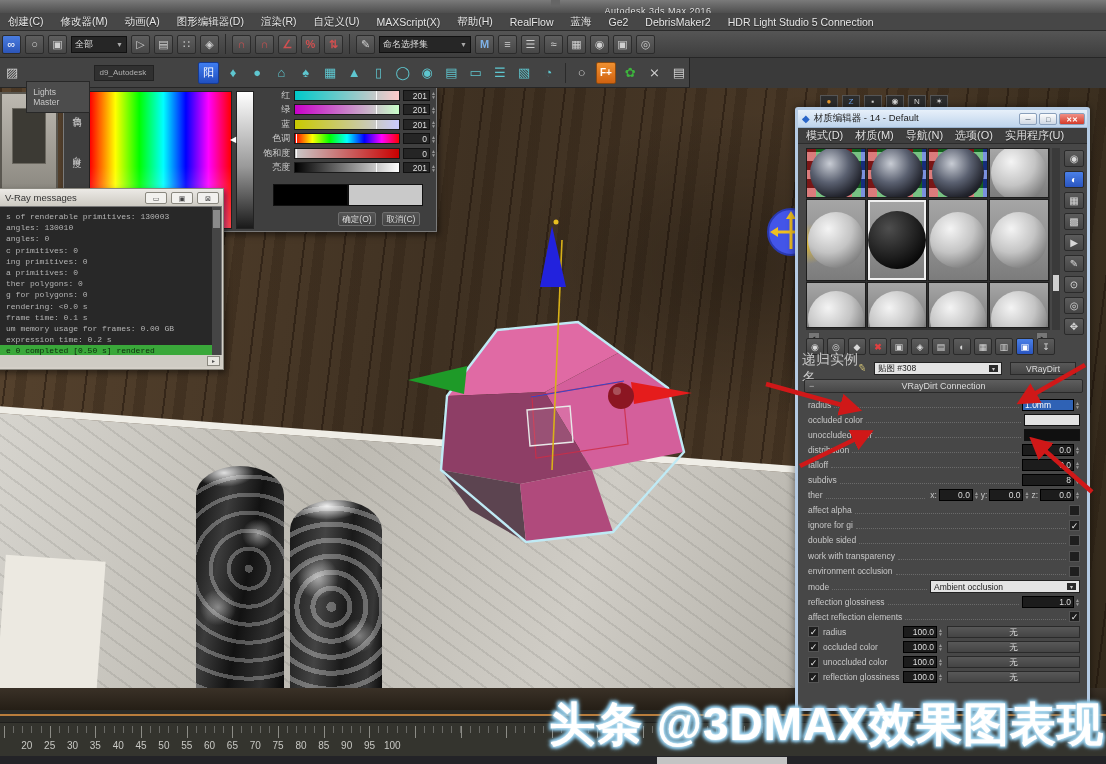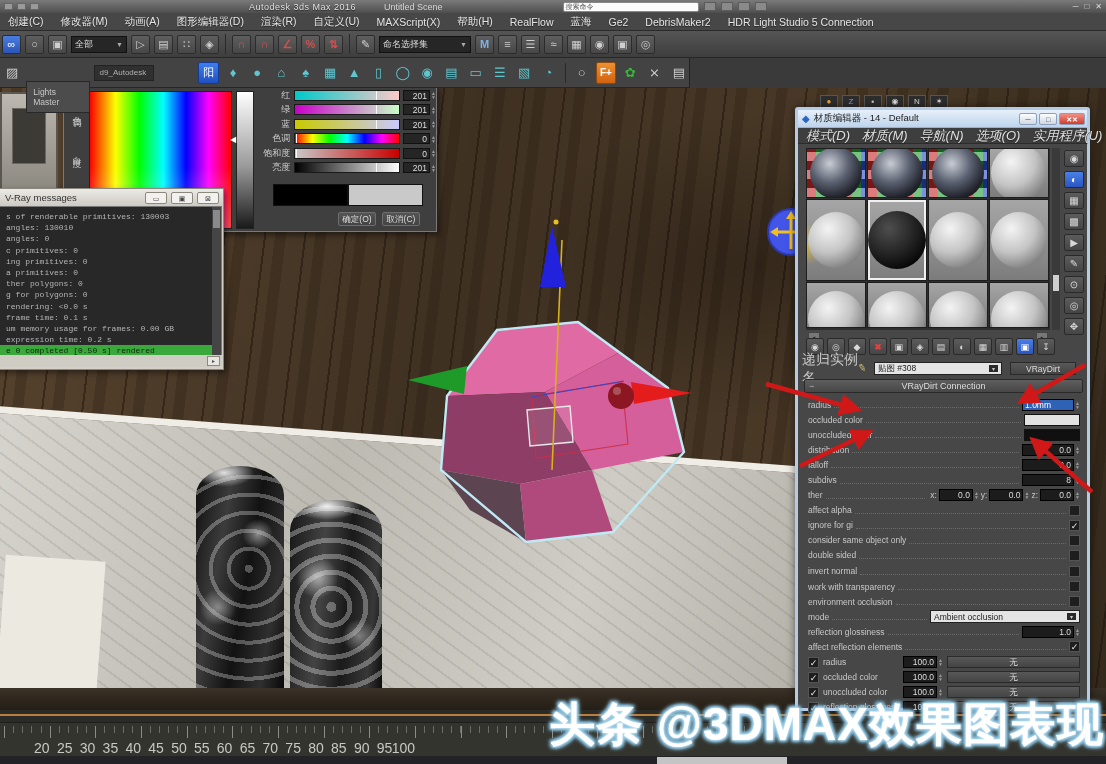--- a/index.html
+++ b/index.html
@@ -3,21 +3,21 @@
 <meta charset="utf-8">
 <style>
   * { margin:0; padding:0; box-sizing:border-box; }
   html,body { width:1106px; height:764px; overflow:hidden; background:#222;
     font-family:"Liberation Sans", sans-serif; }
   #app { position:relative; width:1106px; height:764px; background:#3a3a3a; overflow:hidden; }
   .abs { position:absolute; }
 
   
   #titlebar { left:0; top:0; width:1106px; height:13px;
-    background:linear-gradient(#7a7a7a,#4e4e4e); display:flex; align-items:center; z-index:20;}
+    background:linear-gradient(#7a7a7a,#4e4e4e); display:flex; align-items:center; z-index:20;flex-direction:column;}
   #titlebar .qicon{width:9px;height:7px;background:#9a9a9a;border:1px solid #666;margin-left:4px;}
   #title-text{color:#e2e2e2;font-size:9px;margin-left:210px;letter-spacing:.5px;text-shadow:0 1px 1px #222;}
   #subtitle-text{color:#d5d5d5;font-size:9px;margin-left:28px;}
   #search-box{margin-left:120px;width:136px;height:10px;background:#fdfdfd;border:1px solid #888;
     border-radius:2px;font-size:7px;color:#555;padding:0 2px;display:flex;align-items:center;}
   .tb-mini{width:12px;height:9px;background:#8a8a8a;border:1px solid #5c5c5c;margin-left:5px;}
   #win-controls{margin-left:auto;margin-right:4px;display:flex;gap:6px;color:#ddd;font-size:8px;}
   #win-controls span{cursor:default;}
 
   
@@ -158,21 +158,21 @@
     background:linear-gradient(#e7f0fa,#bed4ec);display:flex;align-items:center;
     border-bottom:1px solid #9ab4d0;}
   #me-title .logo{color:#2965c8;font-size:10px;margin:0 4px;}
   #me-title .txt{color:#222;font-size:9.5px;}
   #me-winbtns{margin-left:auto;display:flex;gap:2px;margin-right:2px;}
   .me-wbtn{width:18px;height:12px;background:linear-gradient(#fdfdfd,#cfd8e4);border:1px solid #8aa0bc;
     border-radius:2px;font-size:7px;text-align:center;line-height:11px;color:#345;}
   .me-wbtn.close{width:26px;background:linear-gradient(#f09086,#d43b2a);color:#fff;font-weight:bold;}
   #me-menu{position:absolute;left:0;top:18px;width:100%;height:16px;background:#3e3e3e;
     display:flex;align-items:center;gap:12px;padding-left:8px;border-bottom:1px solid #2c2c2c;}
-  #me-menu .menu-item{font-size:13px;color:#e0e0e0;font-style:italic;}
+  #me-menu .menu-item{font-size:11px;color:#e0e0e0;}
   #me-samples{position:absolute;left:8px;top:38px;width:244px;height:182px;background:#2e2e2e;
     display:grid;grid-template-columns:repeat(4,60px);grid-template-rows:50px 82px 46px;gap:1px;}
   .slot{position:relative;overflow:hidden;border:1px solid #1e1e1e;background:linear-gradient(#a6a6a6,#7c7c7c);}
   .slot.checker{background-image:
       repeating-linear-gradient(0deg, rgba(255,255,255,.4) 0 9px, rgba(0,0,0,.38) 9px 18px),
       repeating-linear-gradient(90deg, #c42424 0 9px, #1e9a30 9px 18px, #2248c8 18px 27px, #e8e8e8 27px 36px);}
   .slot.sel{outline:2px solid #f0f0f0;outline-offset:-3px;}
   .sphere{position:absolute;border-radius:50%;}
   .sph-gray{width:56px;height:56px;left:1px;top:12px;
     background:radial-gradient(circle at 36% 30%, #f4f4f4, #c4c4c4 45%, #8c8c8c 72%, #5e5e5e 95%);}
@@ -240,21 +240,21 @@
   
   #track-strip{left:0;top:710px;width:1106px;height:12px;background:#2b2b27;z-index:6;}
   #track-line{left:0;top:714px;width:1106px;height:2px;background:#b97d3c;z-index:7;}
   #ruler{left:0;top:722px;width:1106px;height:34px;background:#34342e;z-index:6;
     border-top:1px solid #1e1e1c;}
   #ticks-small{position:absolute;left:4px;top:3px;width:780px;height:7px;
     background:repeating-linear-gradient(to right,#6a6a66 0 1px,rgba(0,0,0,0) 1px 9.13px);}
   #ticks-big{position:absolute;left:4px;top:3px;width:780px;height:12px;
     background:repeating-linear-gradient(to right,#8c8c86 0 1px,rgba(0,0,0,0) 1px 45.65px);}
   #ruler-numbers{position:absolute;left:4px;top:17px;width:790px;display:flex;}
-  .tickno{width:45.65px;text-align:right;color:#c8c8c4;font-size:14px;margin-left:-22.8px;
+  .tickno{width:45.65px;text-align:center;color:#c8c8c4;font-size:10px;margin-left:-22.8px;
     transform:translateX(22.8px);}
   #statusbar{left:0;top:756px;width:1106px;height:8px;background:#232327;z-index:6;}
   #status-field{position:absolute;left:657px;top:1px;width:130px;height:7px;background:#c4c4c4;}
 </style>
 </head>
 <body>
 
 <div id="app">
 
   <div id="viewport" class="abs">
@@ -667,37 +667,27 @@
             <span class="dots"></span>
             <span class="checkbox" data-checked="false"></span>
           </div>
 
           <div class="prow" style="margin-bottom:2.1px;">
             <span>ignore for gi</span>
             <span class="dots"></span>
             <span class="checkbox" data-checked="true"></span>
           </div>
 
-          <div class="prow" style="margin-bottom:2.1px;">
-            <span>consider same object only</span>
-            <span class="dots"></span>
-            <span class="checkbox" data-checked="false"></span>
-          </div>
 
           <div class="prow" style="margin-bottom:3px;">
             <span>double sided</span>
             <span class="dots"></span>
             <span class="checkbox" data-checked="false"></span>
           </div>
 
-          <div class="prow" style="margin-bottom:2.1px;">
-            <span>invert normal</span>
-            <span class="dots"></span>
-            <span class="checkbox" data-checked="false"></span>
-          </div>
 
           <div class="prow" style="margin-bottom:2.1px;">
             <span>work with transparency</span>
             <span class="dots"></span>
             <span class="checkbox" data-checked="false"></span>
           </div>
 
           <div class="prow" style="margin-bottom:0;">
             <span>environment occlusion</span>
             <span class="dots"></span>

